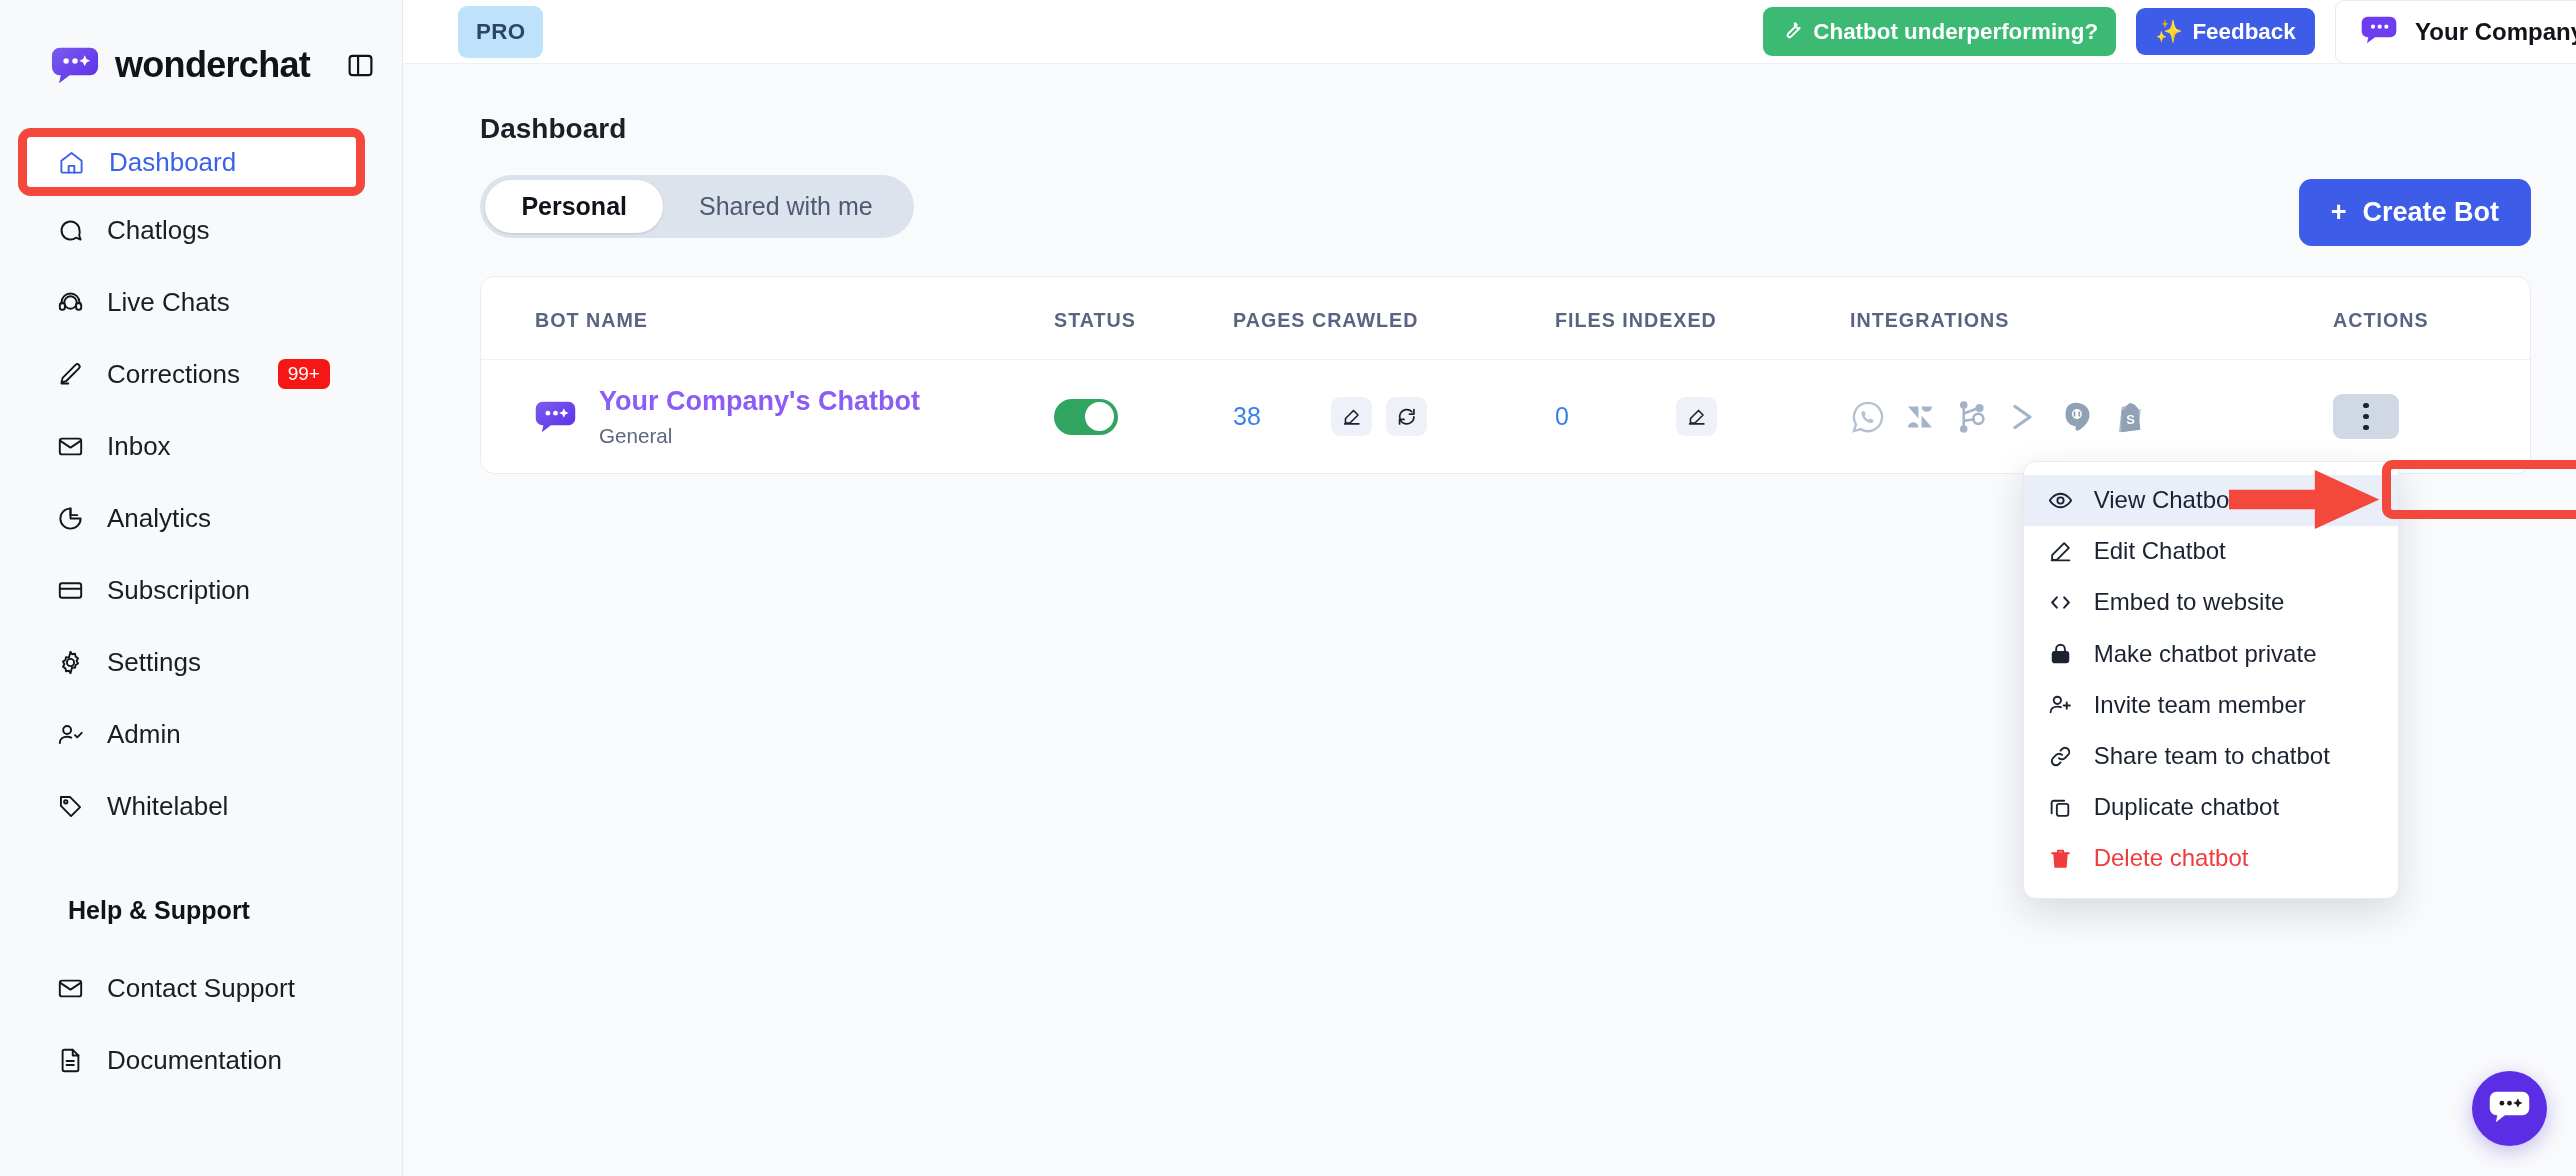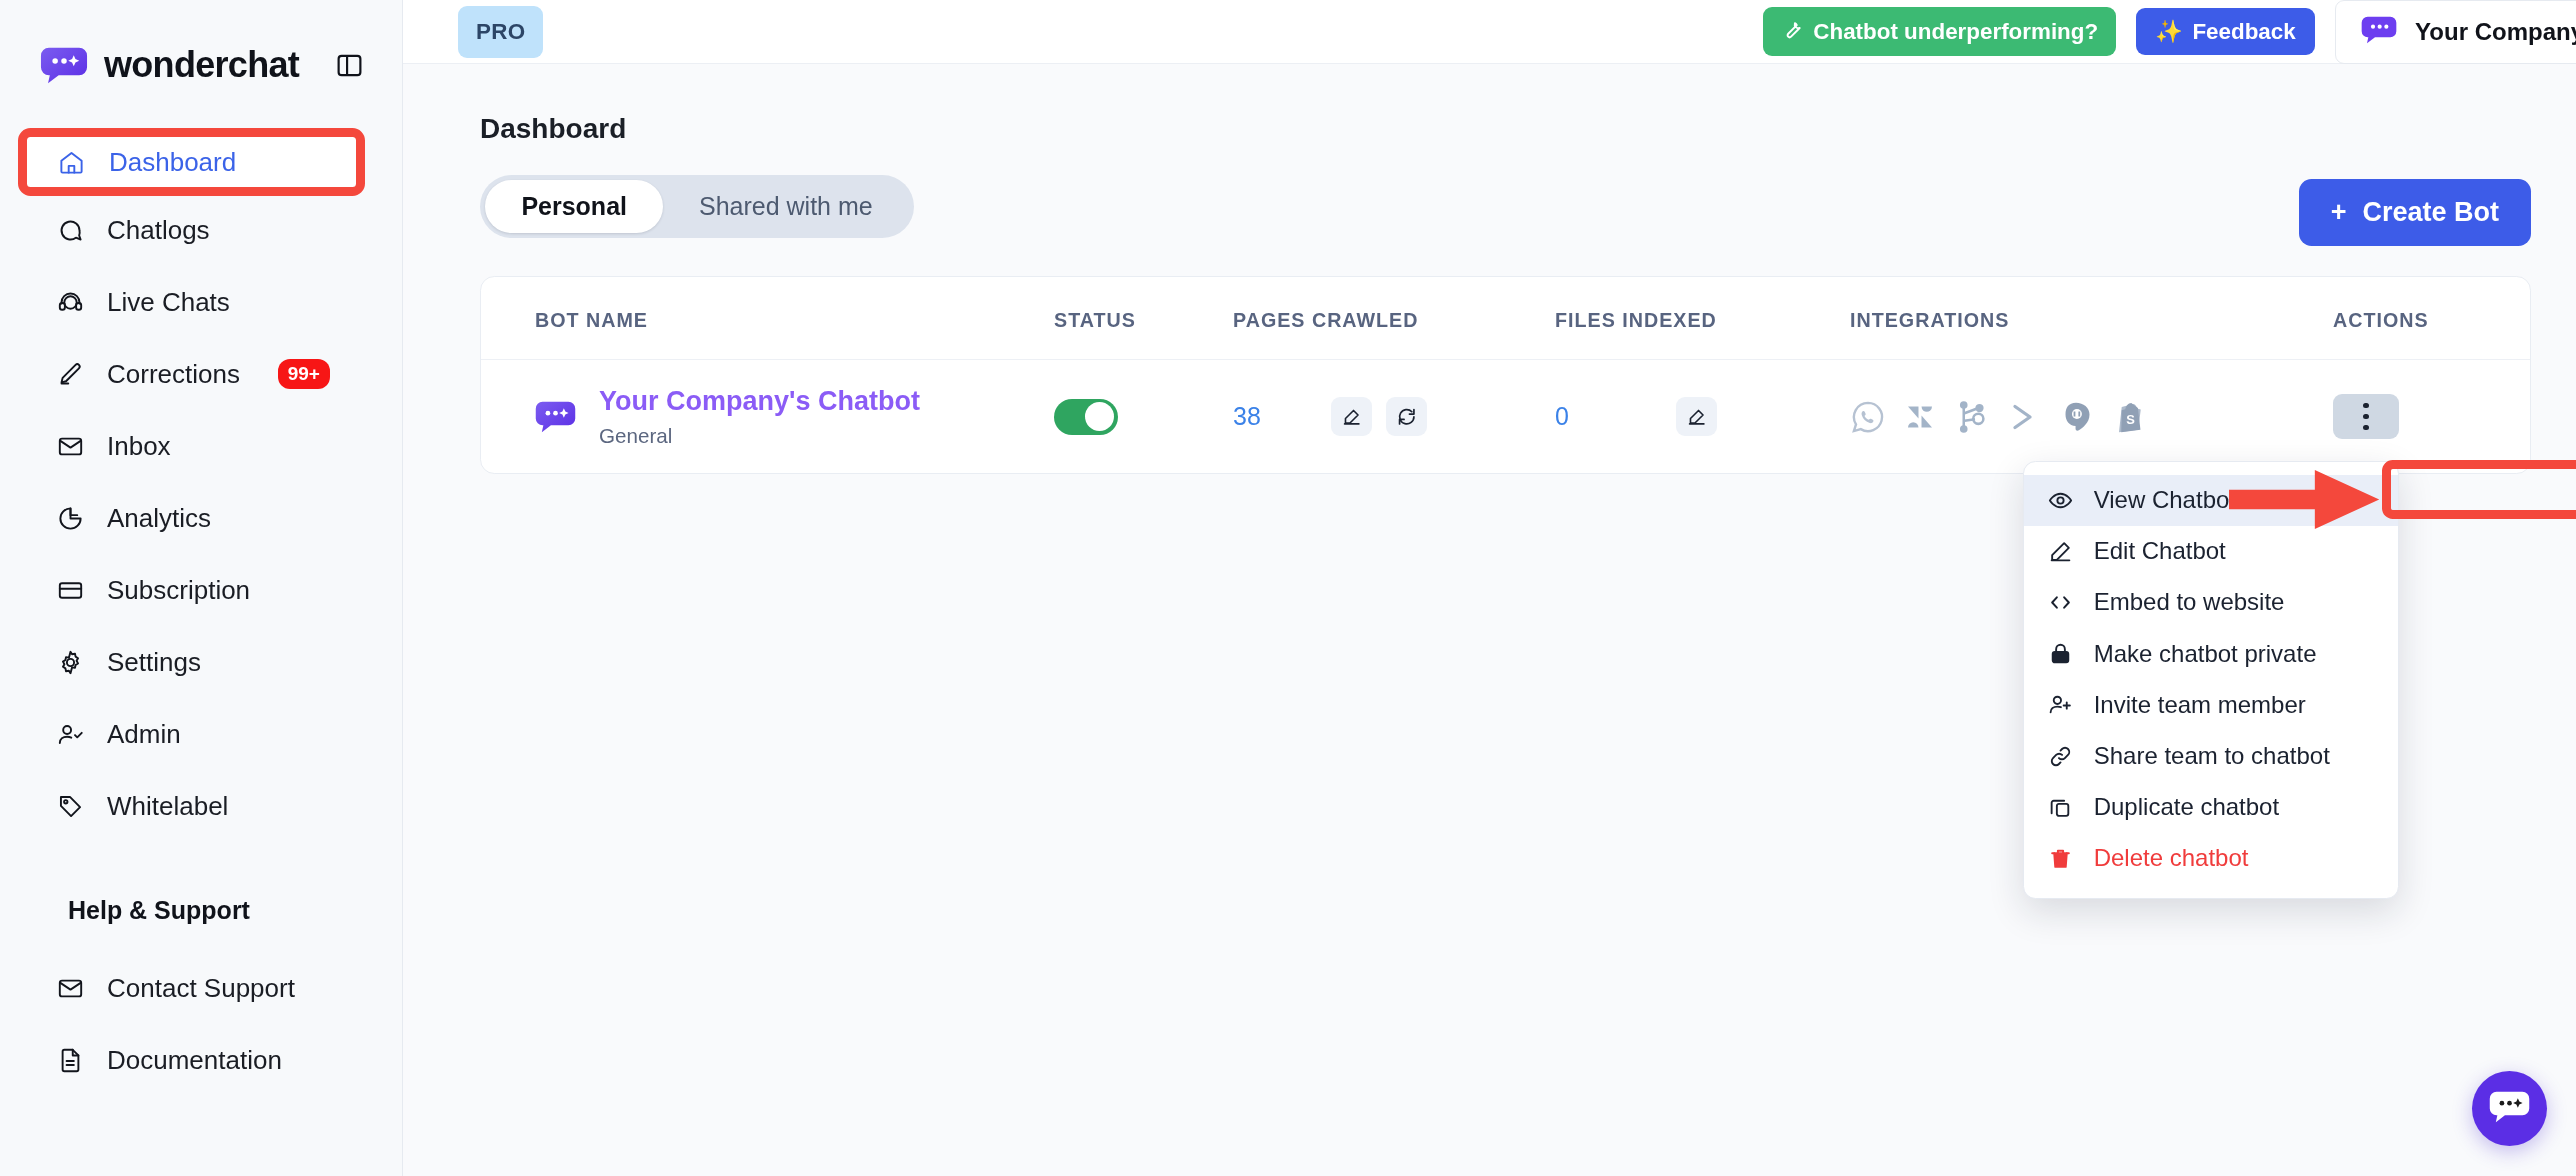--- a/index.html
+++ b/index.html
@@ -14,21 +14,21 @@
   
   .sidebar {
     width: 403px; height: 1176px;
     background: #f7f9fb;
     border-right: 0.9px solid #e6eaf0;
     position: relative;
     flex: 0 0 403px;
   }
   .brand {
     display: flex; align-items: center; gap: 16px;
-    padding: 40px 0 0 40px;
+    padding: 40px 0 0 51px;
     height: 90px;
   }
   .brand-logo {
     width: 48px; height: 39px; position: relative; flex: 0 0 48px;
   }
   .brand-name {
     font-size: 36px; font-weight: 700; color: #10131a; letter-spacing: -0.7px;
   }
   .collapse-btn {
     margin-left: 16px; width: 36px; height: 36px; cursor: pointer;
@@ -36,22 +36,22 @@
   }
 
   .nav { margin-top: 32px; }
   .nav-item {
     display: flex; align-items: center; gap: 22px;
     height: 72px; padding-left: 55px; cursor: pointer;
     font-size: 26px; color: #1a1d24; position: relative;
   }
   .nav-item .ico { width: 30px; height: 30px; flex: 0 0 30px; display:flex; align-items:center; justify-content:center;}
   .badge-99 {
-    background: #f71616; color: #fff; font-size: 19px; font-weight: 700;
-    border-radius: 12px; padding: 2.7px 9.8px; margin-left: 16px; line-height: 1.25;
+    background: #f71616; color: #fff; font-size: 19px; font-weight: 400;
+    border-radius: 7px; padding: 2.7px 9.8px; margin-left: 16px; line-height: 1.25;
   }
   .help-title {
     font-size: 25px; font-weight: 700; color: #10131a;
     padding-left: 68px; margin-top: 54px;
   }
   .help-list { margin-top: 27px; }
 
   
   .hl-dashboard {
     position: absolute; left: 18px; top: 128px;

